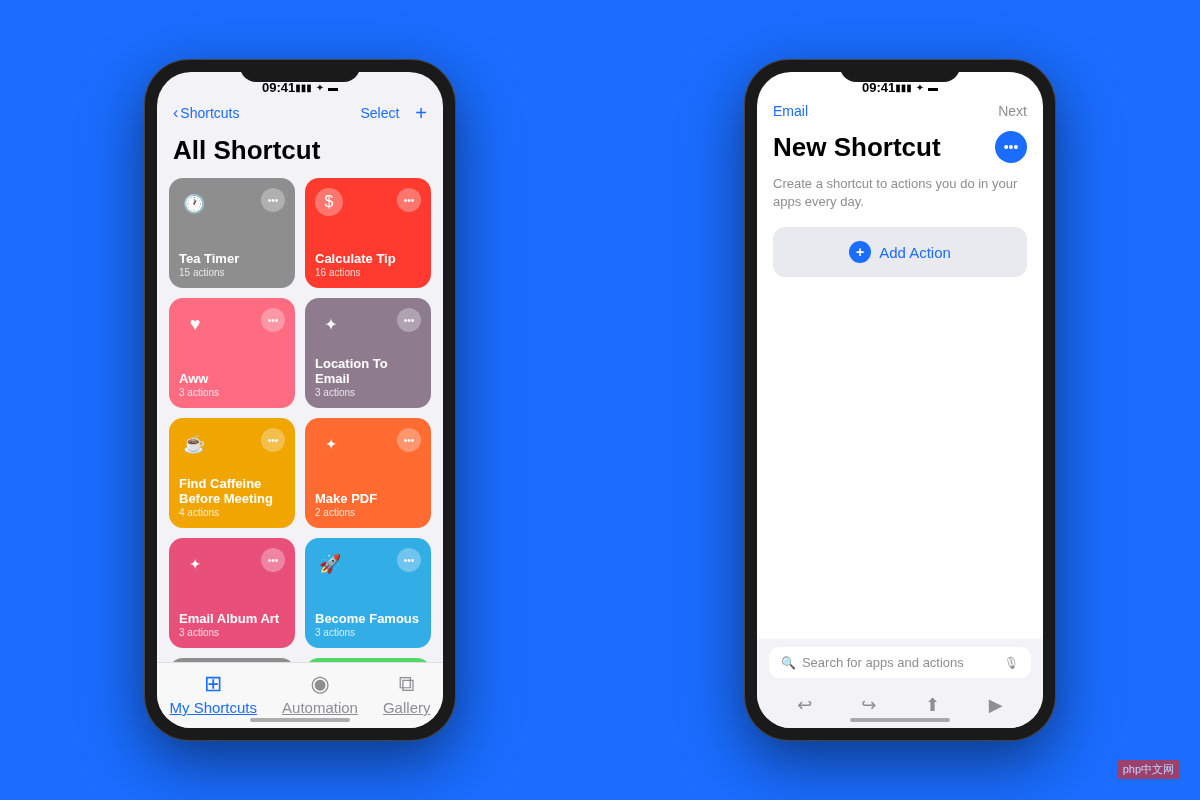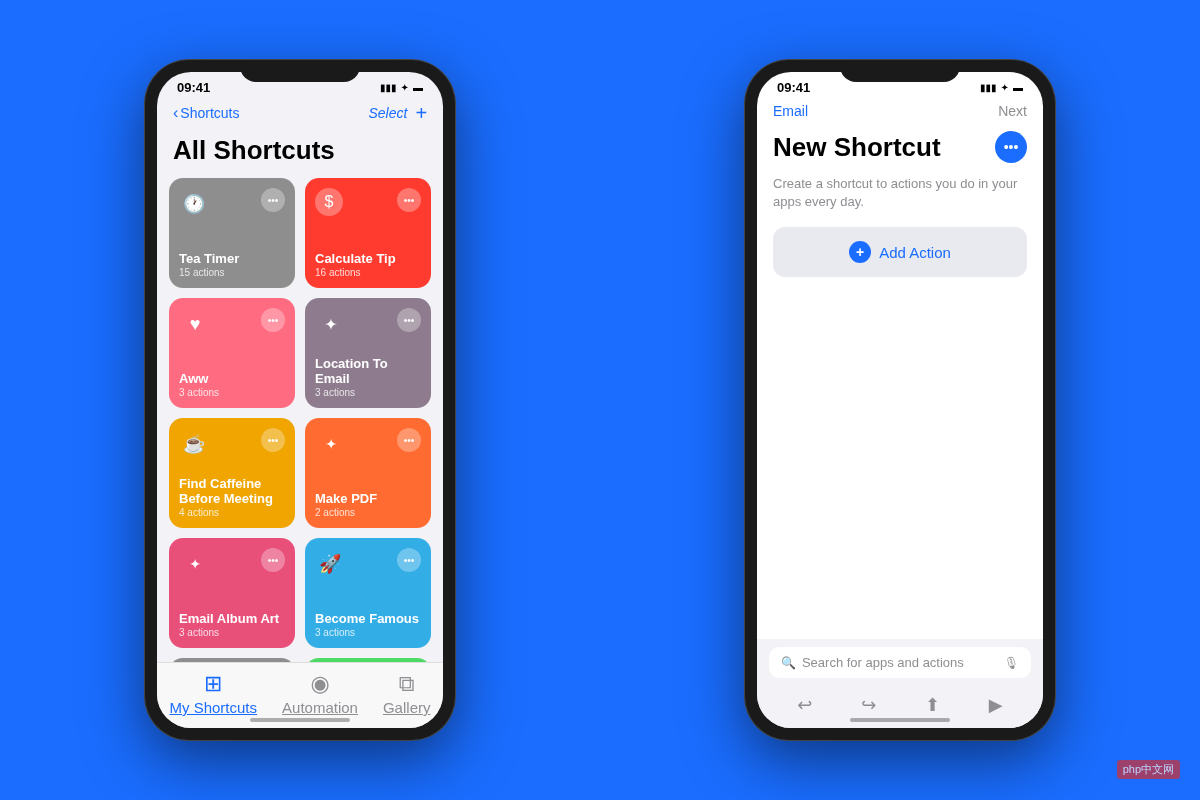--- a/index.html
+++ b/index.html
@@ -32,21 +32,21 @@
       border-radius: 34px;
       overflow: hidden;
       position: relative;
       display: flex;
       flex-direction: column;
     }
 
     
     .status-bar {
       display: flex;
-      justify-content: space-between;
+      justify-content: center;
       align-items: center;
       padding: 8px 20px 4px;
       background: transparent;
       flex-shrink: 0;
       position: relative;
       z-index: 10;
     }
 
     .status-time {
       font-size: 13px;
@@ -93,22 +93,21 @@
     }
 
     .nav-back-chevron {
       font-size: 16px;
       color: #1a6dff;
     }
 
     .nav-actions {
       display: flex;
       align-items: center;
-      gap: 8px;
-      font-style: italic;
+      gap: 16px;
     }
 
     .nav-select {
       color: #1a6dff;
       font-size: 14px;
     }
 
     .nav-plus {
       color: #1a6dff;
       font-size: 20px;
@@ -403,21 +402,21 @@
       <div class="nav-back">
         <span class="nav-back-chevron">‹</span>
         <span>Shortcuts</span>
       </div>
       <div class="nav-actions">
         <span class="nav-select">Select</span>
         <span class="nav-plus">+</span>
       </div>
     </div>
 
-    <div class="page-title">All Shortcuts</div>
+    <div class="page-title">All Shortcut</div>
 
     <div class="shortcuts-grid">
 
       <div class="shortcut-card" style="background:#8e8e8e">
         <span class="shortcut-icon">🕐</span>
         <div class="shortcut-menu">•••</div>
         <div class="shortcut-name">Tea Timer</div>
         <div class="shortcut-actions">15 actions</div>
       </div>
 

